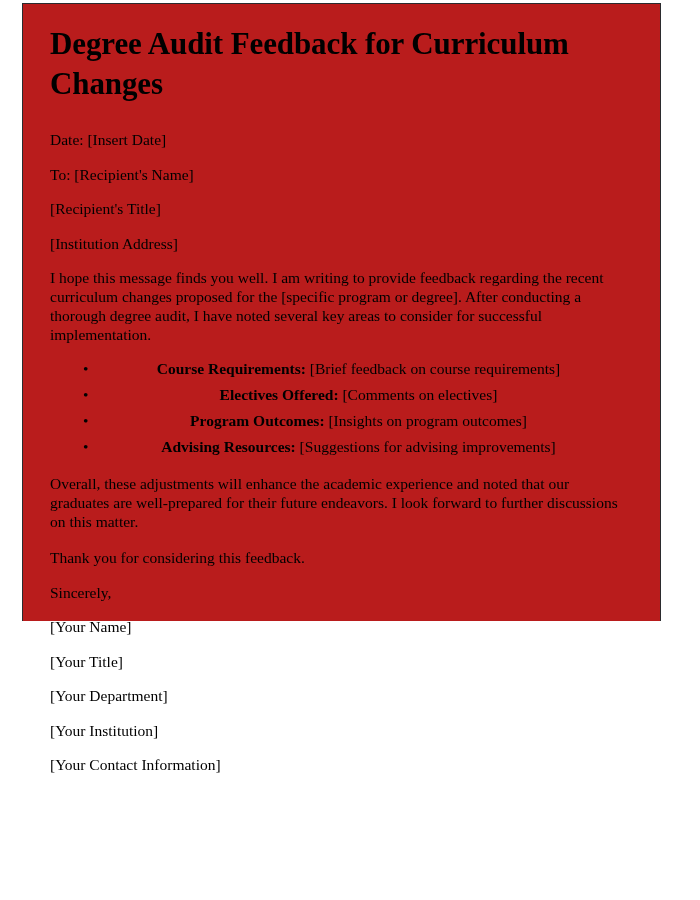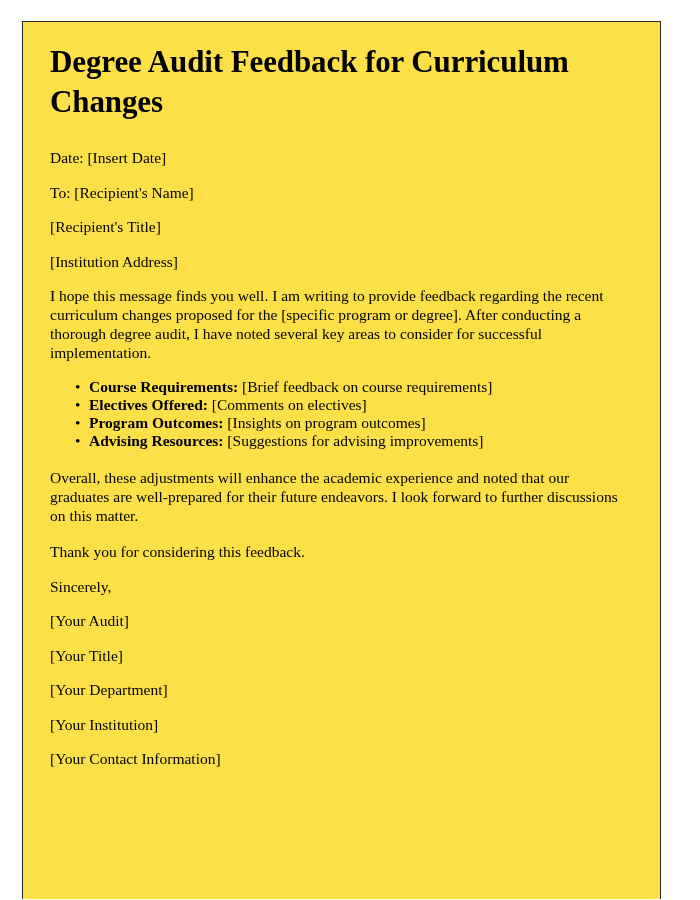--- a/index.html
+++ b/index.html
@@ -12,29 +12,29 @@
     height: 900px;
     overflow: hidden;
     font-family: "Liberation Serif", "DejaVu Serif", serif;
     color: #000000;
   }
 
   
   .page-sheet {
     position: absolute;
     left: 22px;
-    top: 21px;
+    top: 3px;
     width: 639px;
-    height: 878px;
+    height: 618px;
     box-sizing: border-box;
     border-left: 1.5px solid #2b2b2e;
     border-right: 1.5px solid #2b2b2e;
     border-top: 1.5px solid #2b2b2e;
     border-bottom: none;
-    background: #fde047;
+    background: #b91c1c;
   }
 
   .page-content {
     position: absolute;
     left: 27px;
     top: 20px;
     width: 578px;
   }
 
   .doc-title {
@@ -68,21 +68,22 @@
   .bullet-list {
     list-style: none;
     margin: 0 0 18px 0;
     padding: 0;
   }
   .bullet-list li {
     position: relative;
     font-size: 15.5px;
     line-height: 18px;
     padding-left: 39px;
-    margin: 0;
+    margin: 8px;
+    text-align: center;
   }
   .bullet-list li::before {
     content: "\2022";
     position: absolute;
     left: 25px;
     top: 0;
     font-size: 15.5px;
     line-height: 18px;
   }
   .bullet-label {
@@ -136,21 +137,21 @@
         <span>[Suggestions for advising improvements]</span>
       </li>
     </ul>
 
     <p class="body-para">Overall, these adjustments will enhance the academic experience and noted that our graduates are well-prepared for their future endeavors. I look forward to further discussions on this matter.</p>
 
     <p class="meta-line spacer-top">Thank you for considering this feedback.</p>
 
     <p class="meta-line">Sincerely,</p>
 
-    <p class="sig-line">[Your Audit]</p>
+    <p class="sig-line">[Your Name]</p>
 
     <p class="sig-line">[Your Title]</p>
 
     <p class="sig-line">[Your Department]</p>
 
     <p class="sig-line">[Your Institution]</p>
 
     <p class="sig-line">[Your Contact Information]</p>
 
   </div>

